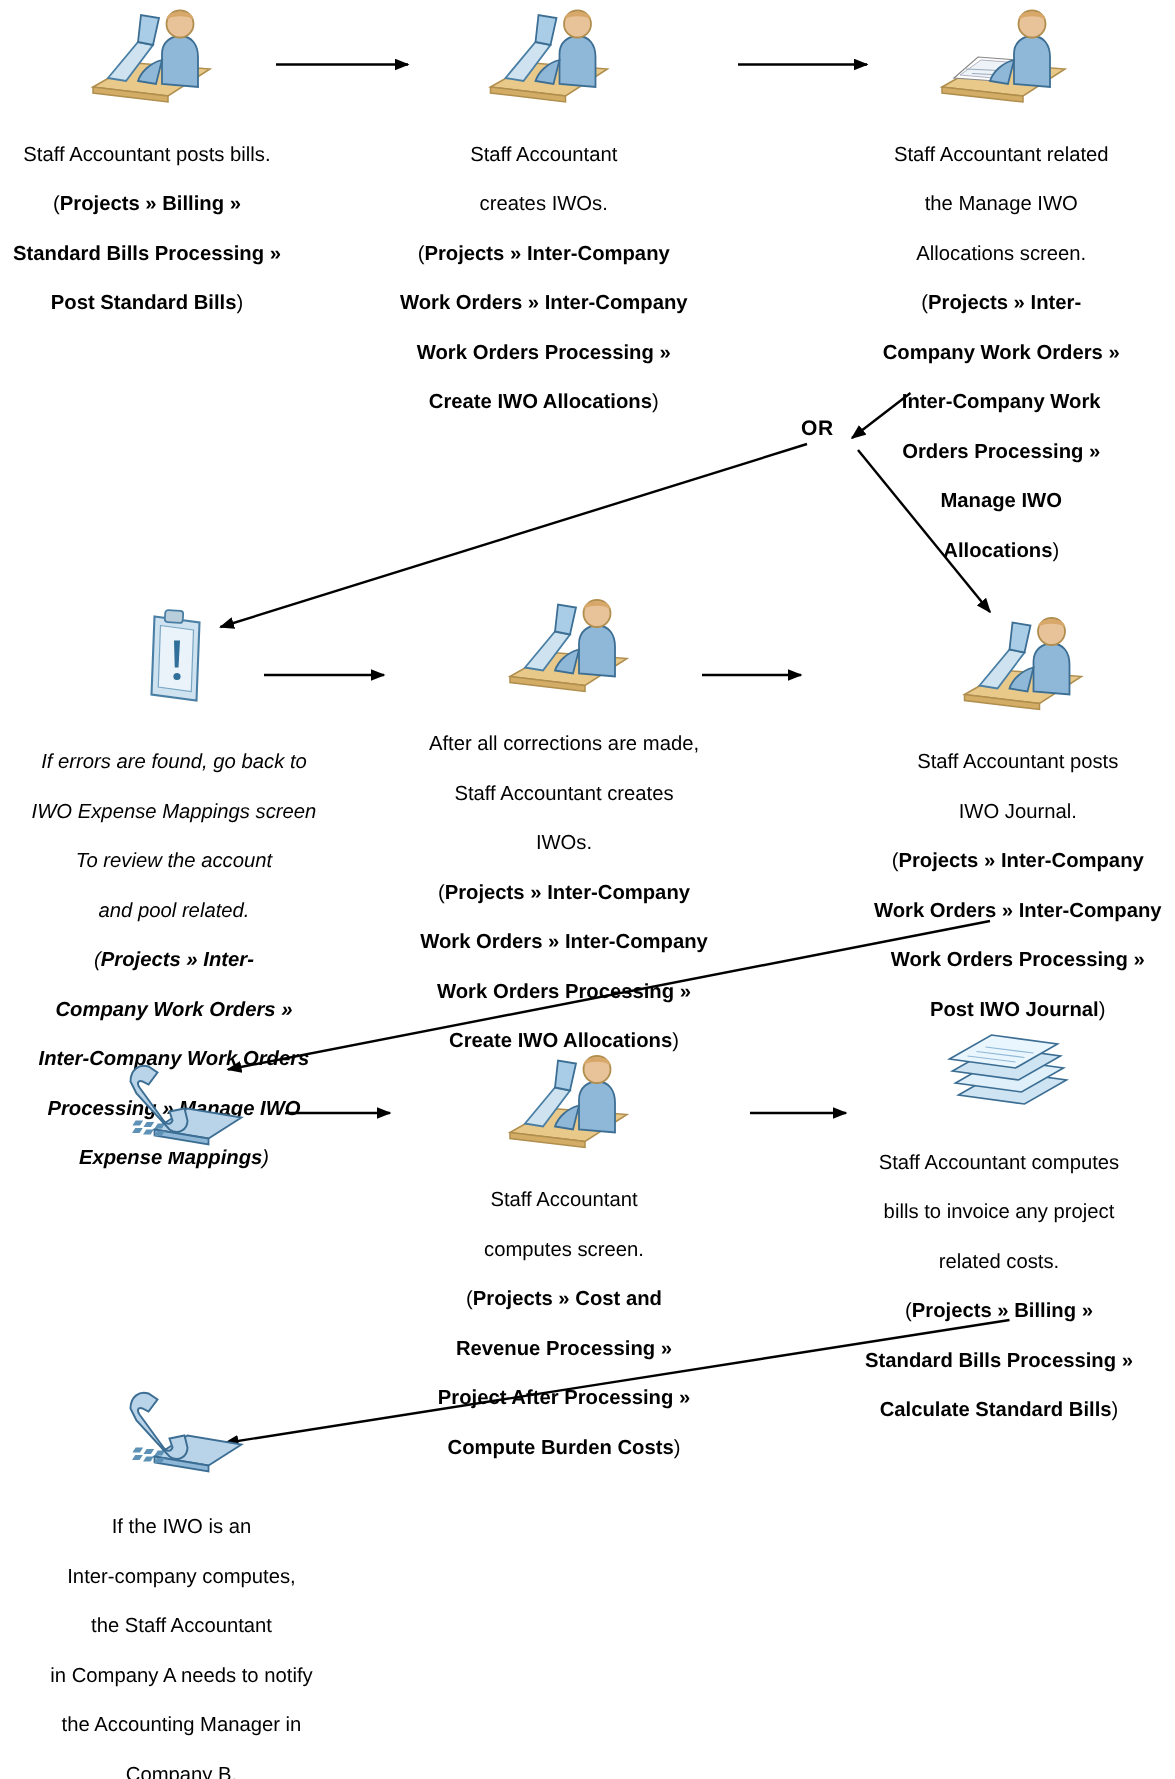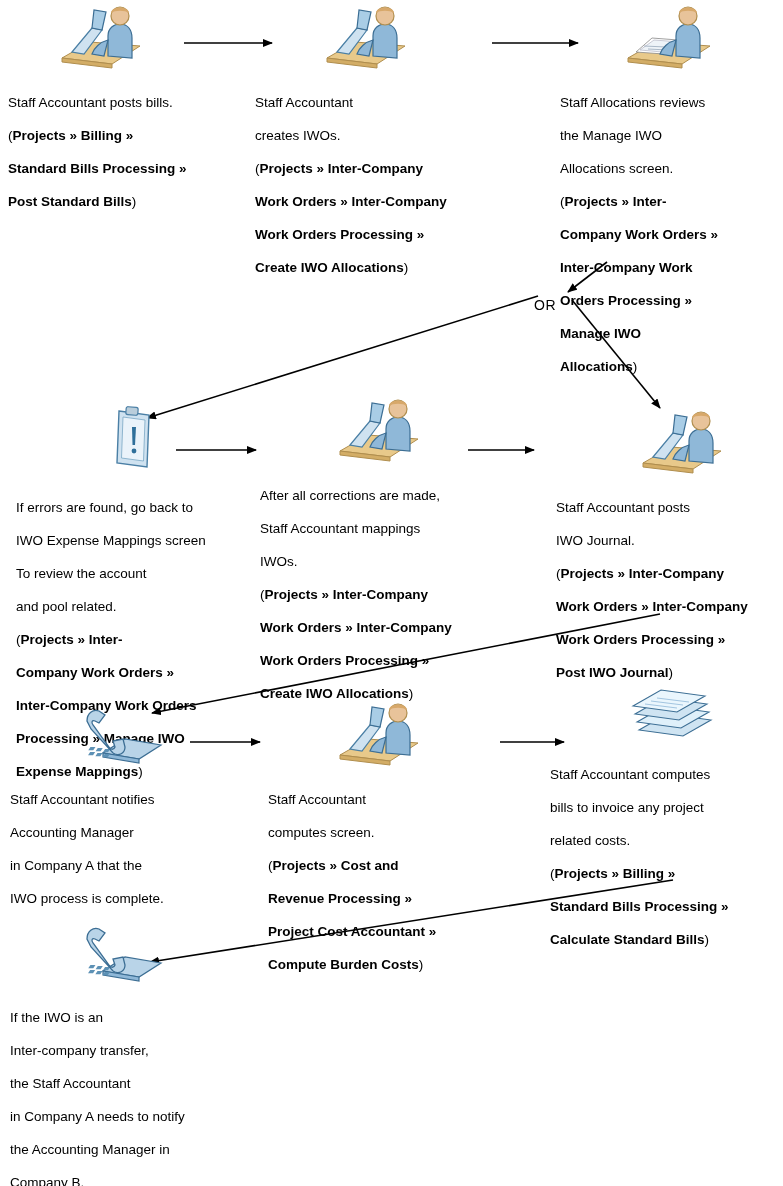--- a/index.html
+++ b/index.html
@@ -18,41 +18,40 @@
     position: absolute; left: 0; top: 0;
     width: 783px; height: 1186px;
   }
   .arrow-layer {
     position: absolute; left: 0; top: 0;
     width: 783px; height: 1186px;
     pointer-events: none;
   }
   .node {
     position: absolute;
-    text-align: left;
+    text-align: center;
   }
   .node .caption {
     font-size: 13.5px;
     line-height: 16.5px;
     white-space: pre-line;
   }
   .node .caption b { font-weight: bold; }
   .icon-wrap {
     display: flex;
     justify-content: center;
     align-items: flex-end;
     height: 72px;
     margin-bottom: 6px;
   }
   .or-label {
     position: absolute;
     font-size: 14px;
-    font-weight: normal;
+    font-weight: bold;
     letter-spacing: 0.5px;
-    margin-top: 20px;
   }
 </style>
 </head>
 <body>
 
 <div id="flow">
 
   <svg class="arrow-layer" viewBox="0 0 783 1186" width="783" height="1186">
     <defs>
       <marker id="ah" markerWidth="10" markerHeight="8" refX="9" refY="4" orient="auto" markerUnits="userSpaceOnUse">
@@ -132,33 +131,33 @@
         <path d="M22 48 L36 38 L56 39.5 L44 50 Z" fill="#eef3f8" stroke="#aab" stroke-width="0.6"></path>
         <path d="M26 44 L48 45" stroke="#9ab" stroke-width="0.8"></path>
         <path d="M30 47 L50 48" stroke="#9ab" stroke-width="0.8"></path>
         <path d="M58 34 C58 26 64 22 70 22 C78 22 82 28 82 36 L82 56 L58 54 Z" fill="#8fb8d8" stroke="#3c6e94" stroke-width="1.2"></path>
         <circle cx="70" cy="14" r="9" fill="#e8c39a" stroke="#b08e4e" stroke-width="1.2"></circle>
         <path d="M61 11 C61 4 79 4 79 11 C75 8 65 8 61 11 Z" fill="#d7a86a"></path>
         <path d="M58 38 C50 40 44 46 42 52 L54 54 Z" fill="#8fb8d8" stroke="#3c6e94" stroke-width="1.2"></path>
       </svg>
     </div>
     <div class="caption">
-      <span>Staff Allocations reviews</span><br>
+      <span>Staff Accountant related</span><br>
       <span>the Manage IWO</span><br>
       <span>Allocations screen.</span><br>
       (<b>Projects » Inter-</b><br>
       <b>Company Work Orders »</b><br>
       <b>Inter-Company Work</b><br>
       <b>Orders Processing »</b><br>
       <b>Manage IWO</b><br>
       <b>Allocations</b>)
     </div>
   </div>
 
-  <div class="node" style="left:16px; top:405px; width:232px;">
+  <div class="node" style="left:0px; top:405px; width:232px;font-style:italic;">
     <div class="icon-wrap">
       <svg width="70" height="72" viewBox="0 0 70 72">
         <ellipse cx="35" cy="66" rx="28" ry="5" fill="#ffffff"></ellipse>
         <path d="M22 6 L52 10 L50 62 L20 58 Z" fill="#cfe2f0" stroke="#4a7fa5" stroke-width="1.4"></path>
         <path d="M26 12 L48 15 L46.5 56 L24.5 53 Z" fill="#eaf3fa" stroke="#7aa7c4" stroke-width="0.8"></path>
         <rect x="29" y="2" width="12" height="8" rx="2" fill="#b9cddb" stroke="#4a7fa5" stroke-width="1.2" transform="rotate(4 35 6)"></rect>
         <path d="M35 22 L39 22 L38 40 L35.5 40 Z" fill="#2f6f9a"></path>
         <circle cx="37" cy="46" r="2.4" fill="#2f6f9a"></circle>
       </svg>
     </div>
@@ -184,21 +183,21 @@
         <path d="M22 50 L42 26 L52 28 L34 52 Z" fill="#cfe2f0" stroke="#4a7fa5" stroke-width="1.2"></path>
         <path d="M42 26 L44 8 L56 10 L52 28 Z" fill="#a9cde6" stroke="#3c6e94" stroke-width="1.2"></path>
         <path d="M58 34 C58 26 64 22 70 22 C78 22 82 28 82 36 L82 56 L58 54 Z" fill="#8fb8d8" stroke="#3c6e94" stroke-width="1.2"></path>
         <circle cx="70" cy="14" r="9" fill="#e8c39a" stroke="#b08e4e" stroke-width="1.2"></circle>
         <path d="M61 11 C61 4 79 4 79 11 C75 8 65 8 61 11 Z" fill="#d7a86a"></path>
         <path d="M58 38 C50 40 44 46 42 52 L54 54 Z" fill="#8fb8d8" stroke="#3c6e94" stroke-width="1.2"></path>
       </svg>
     </div>
     <div class="caption">
       <span>After all corrections are made,</span><br>
-      <span>Staff Accountant mappings</span><br>
+      <span>Staff Accountant creates</span><br>
       <span>IWOs.</span><br>
       (<b>Projects » Inter-Company</b><br>
       <b>Work Orders » Inter-Company</b><br>
       <b>Work Orders Processing »</b><br>
       <b>Create IWO Allocations</b>)
     </div>
   </div>
 
   <div class="node" style="left:556px; top:405px; width:245px;">
     <div class="icon-wrap">
@@ -234,26 +233,20 @@
           <rect x="44" y="44" width="5" height="3.3" transform="skewX(-33)"></rect>
           <rect x="52" y="45" width="5" height="3.3" transform="skewX(-33)"></rect>
           <rect x="60" y="46" width="5" height="3.3" transform="skewX(-33)"></rect>
           <rect x="47" y="49" width="5" height="3.3" transform="skewX(-33)"></rect>
           <rect x="55" y="50" width="5" height="3.3" transform="skewX(-33)"></rect>
           <rect x="63" y="51" width="5" height="3.3" transform="skewX(-33)"></rect>
         </g>
         <path d="M12 18 C12 10 18 6 24 8 L30 12 L24 20 L20 18 C17 17 16 19 18 22 L34 44 C36 47 39 47 40 44 L38 38 L48 36 L50 44 C50 50 44 54 38 50 L16 26 Z" fill="#b9d4e8" stroke="#3c6e94" stroke-width="1.3"></path>
       </svg>
     </div>
-    <div class="caption">
-      <span>Staff Accountant notifies</span><br>
-      <span>Accounting Manager</span><br>
-      <span>in Company A that the</span><br>
-      <span>IWO process is complete.</span>
-    </div>
   </div>
 
   <div class="node" style="left:268px; top:697px; width:216px;">
     <div class="icon-wrap">
       <svg width="96" height="70" viewBox="0 0 96 70">
         <ellipse cx="48" cy="62" rx="44" ry="8" fill="#ffffff"></ellipse>
         <path d="M12 56 L40 40 L90 44 L62 62 Z" fill="#e8c98a" stroke="#b08e4e" stroke-width="1"></path>
         <path d="M12 56 L12 60 L62 66 L62 62 Z" fill="#d3ad66" stroke="#b08e4e" stroke-width="1"></path>
         <path d="M22 50 L42 26 L52 28 L34 52 Z" fill="#cfe2f0" stroke="#4a7fa5" stroke-width="1.2"></path>
         <path d="M42 26 L44 8 L56 10 L52 28 Z" fill="#a9cde6" stroke="#3c6e94" stroke-width="1.2"></path>
@@ -261,21 +254,21 @@
         <circle cx="70" cy="14" r="9" fill="#e8c39a" stroke="#b08e4e" stroke-width="1.2"></circle>
         <path d="M61 11 C61 4 79 4 79 11 C75 8 65 8 61 11 Z" fill="#d7a86a"></path>
         <path d="M58 38 C50 40 44 46 42 52 L54 54 Z" fill="#8fb8d8" stroke="#3c6e94" stroke-width="1.2"></path>
       </svg>
     </div>
     <div class="caption">
       <span>Staff Accountant</span><br>
       <span>computes screen.</span><br>
       (<b>Projects » Cost and</b><br>
       <b>Revenue Processing »</b><br>
-      <b>Project Cost Accountant »</b><br>
+      <b>Project After Processing »</b><br>
       <b>Compute Burden Costs</b>)
     </div>
   </div>
 
   <div class="node" style="left:550px; top:672px; width:232px;">
     <div class="icon-wrap">
       <svg width="110" height="66" viewBox="0 0 110 66">
         <g stroke="#3c6e94" stroke-width="1.1">
           <path d="M28 52 L56 36 L100 42 L72 58 Z" fill="#cfe4f2"></path>
           <path d="M26 44 L54 28 L98 34 L70 50 Z" fill="#dff0fa"></path>
@@ -311,21 +304,21 @@
           <rect x="60" y="46" width="5" height="3.3" transform="skewX(-33)"></rect>
           <rect x="47" y="49" width="5" height="3.3" transform="skewX(-33)"></rect>
           <rect x="55" y="50" width="5" height="3.3" transform="skewX(-33)"></rect>
           <rect x="63" y="51" width="5" height="3.3" transform="skewX(-33)"></rect>
         </g>
         <path d="M12 18 C12 10 18 6 24 8 L30 12 L24 20 L20 18 C17 17 16 19 18 22 L34 44 C36 47 39 47 40 44 L38 38 L48 36 L50 44 C50 50 44 54 38 50 L16 26 Z" fill="#b9d4e8" stroke="#3c6e94" stroke-width="1.3"></path>
       </svg>
     </div>
     <div class="caption">
       <span>If the IWO is an</span><br>
-      <span>Inter-company transfer,</span><br>
+      <span>Inter-company computes,</span><br>
       <span>the Staff Accountant</span><br>
       <span>in Company A needs to notify</span><br>
       <span>the Accounting Manager in</span><br>
       <span>Company B.</span><br>
       <br>
       <br>
       <br>
       
     </div>
   </div>

